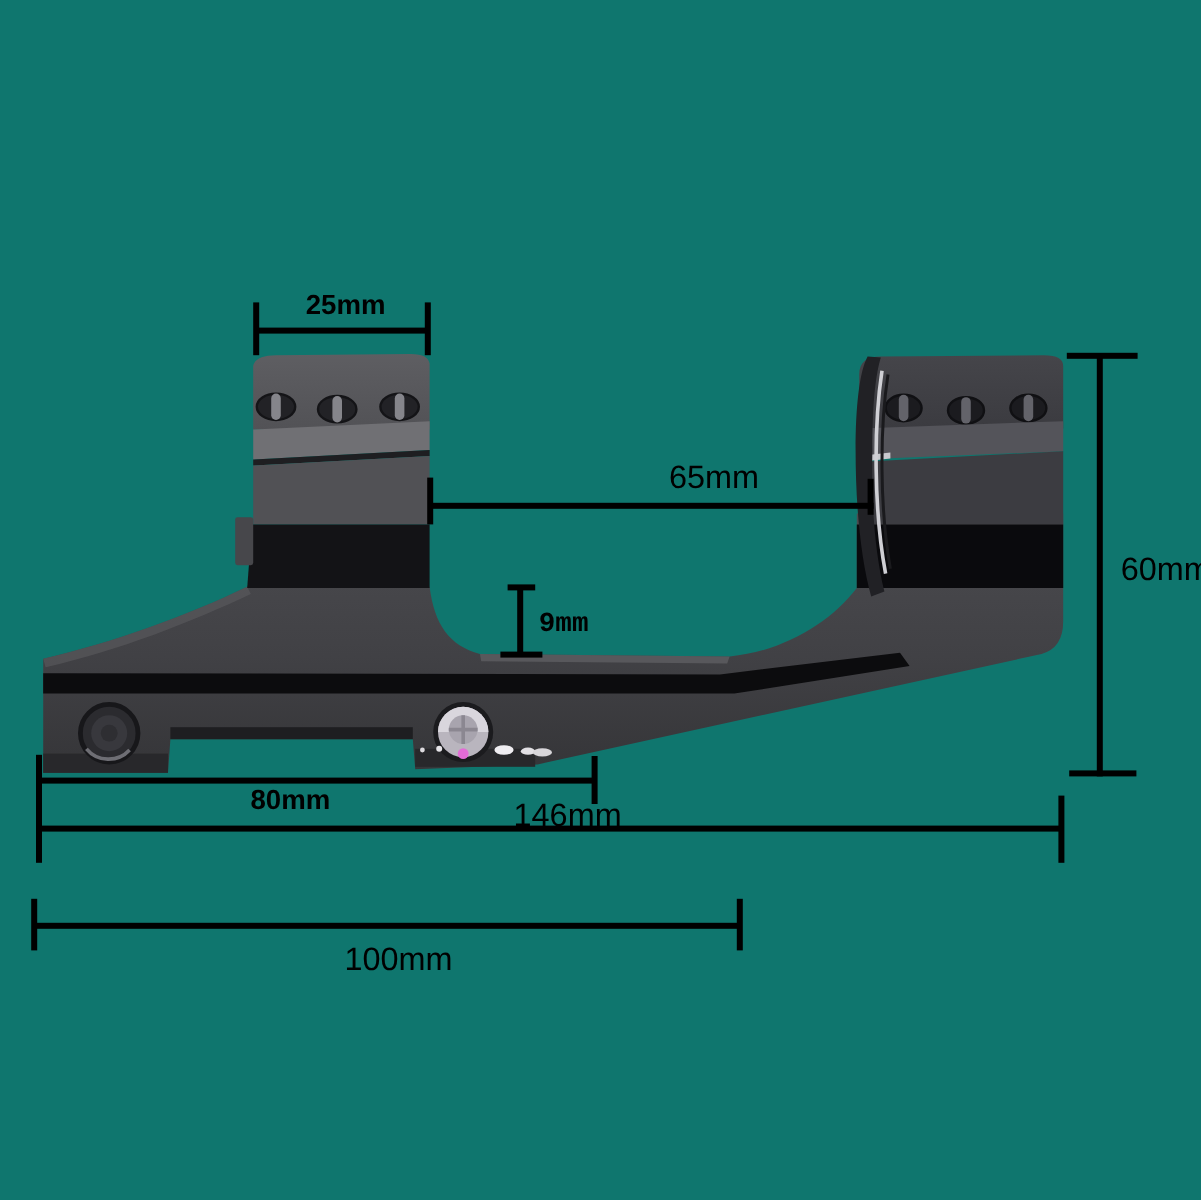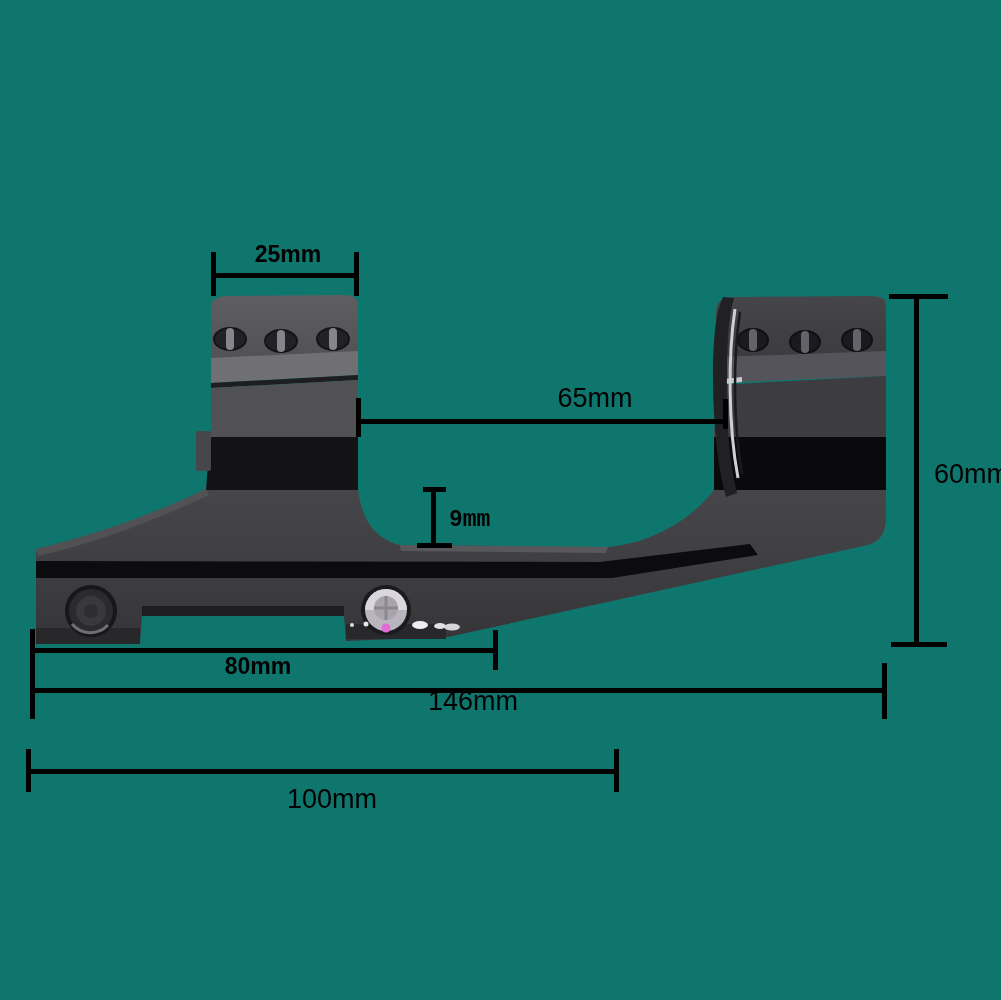--- a/index.html
+++ b/index.html
@@ -29,26 +29,26 @@
   #lab9{left:449px;top:509px;font-family:Liberation Mono, monospace;}
   
   #l60{left:914px;top:297px;width:5px;height:350px;}
   #t60T{left:889px;top:294px;width:59px;height:5px;}
   #t60B{left:891px;top:642px;width:56px;height:5px;}
   #lab60{left:934px;top:461px;}
   
   #l80{left:32px;top:648px;width:465px;height:5px;}
   #t80L{left:30px;top:629px;width:5px;height:41px;}
   #t80R{left:493px;top:630px;width:5px;height:40px;}
-  #lab80{left:258px;top:655px;}
+  #lab80{left:242px;top:655px;}
   
   #l146{left:32px;top:688px;width:853px;height:5px;}
   #t146L{left:30px;top:669px;width:5px;height:50px;}
   #t146R{left:882px;top:663px;width:5px;height:56px;}
-  #lab146{left:473px;top:688px;}
+  #lab146{left:473px;top:666px;}
   
   #l100{left:28px;top:769px;width:590px;height:5px;}
   #t100L{left:26px;top:749px;width:5px;height:43px;}
   #t100R{left:614px;top:749px;width:5px;height:43px;}
   #lab100{left:332px;top:786px;}
 </style>
 </head>
 <body>
 
 <div class="stage">

